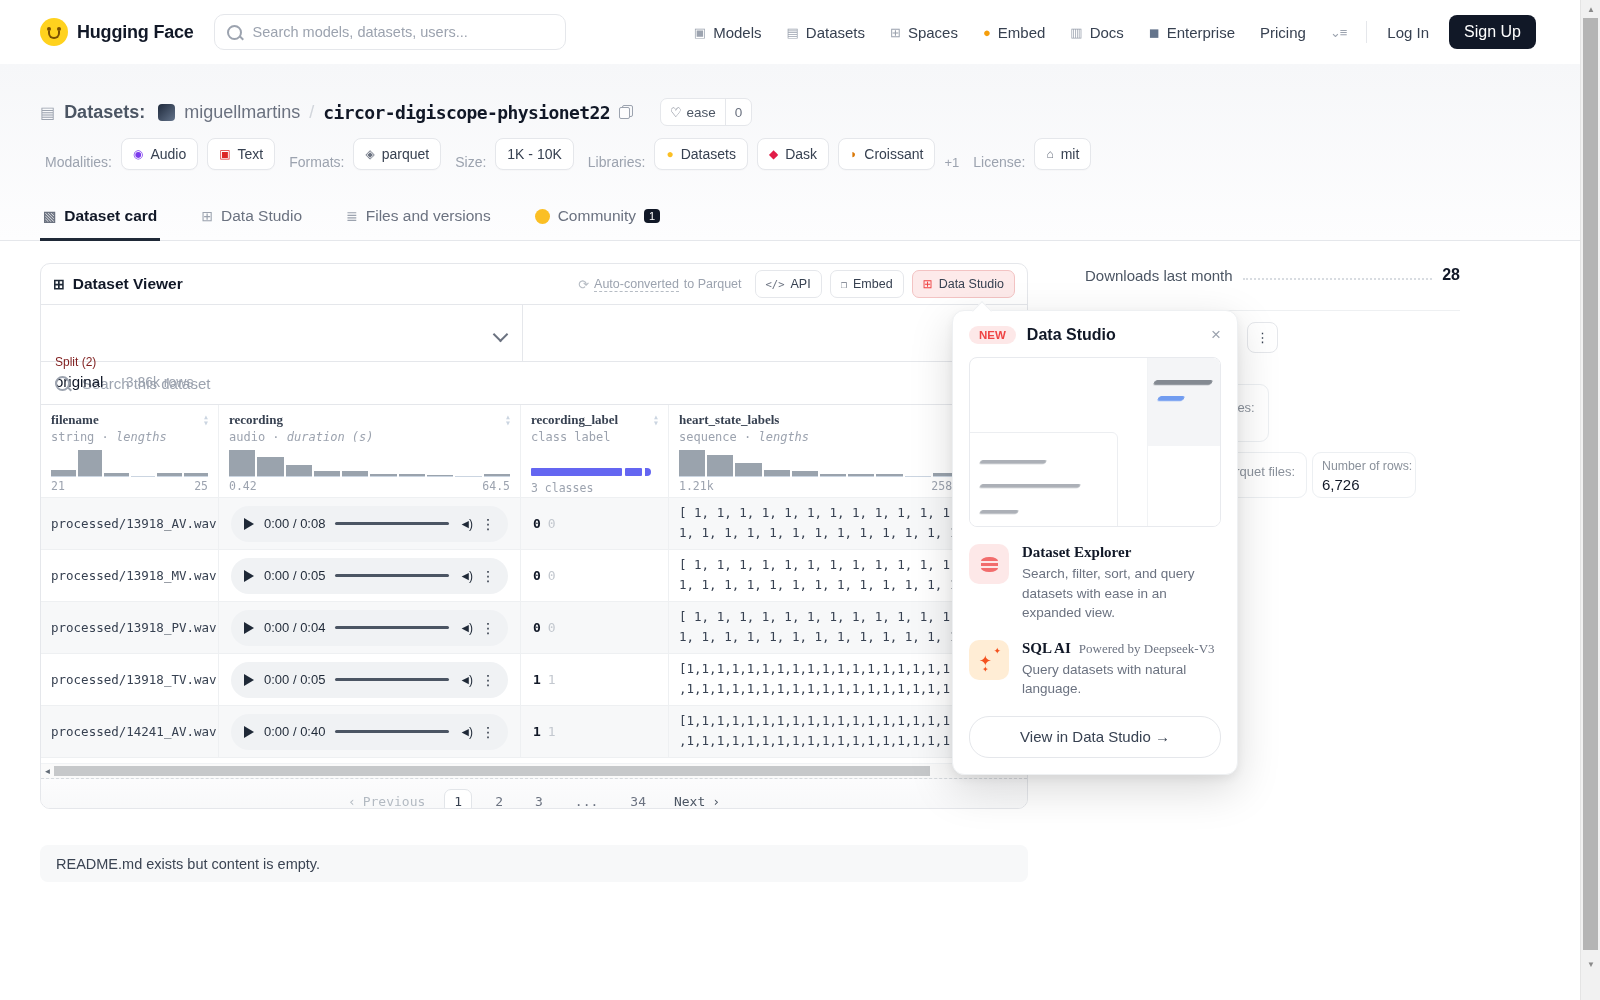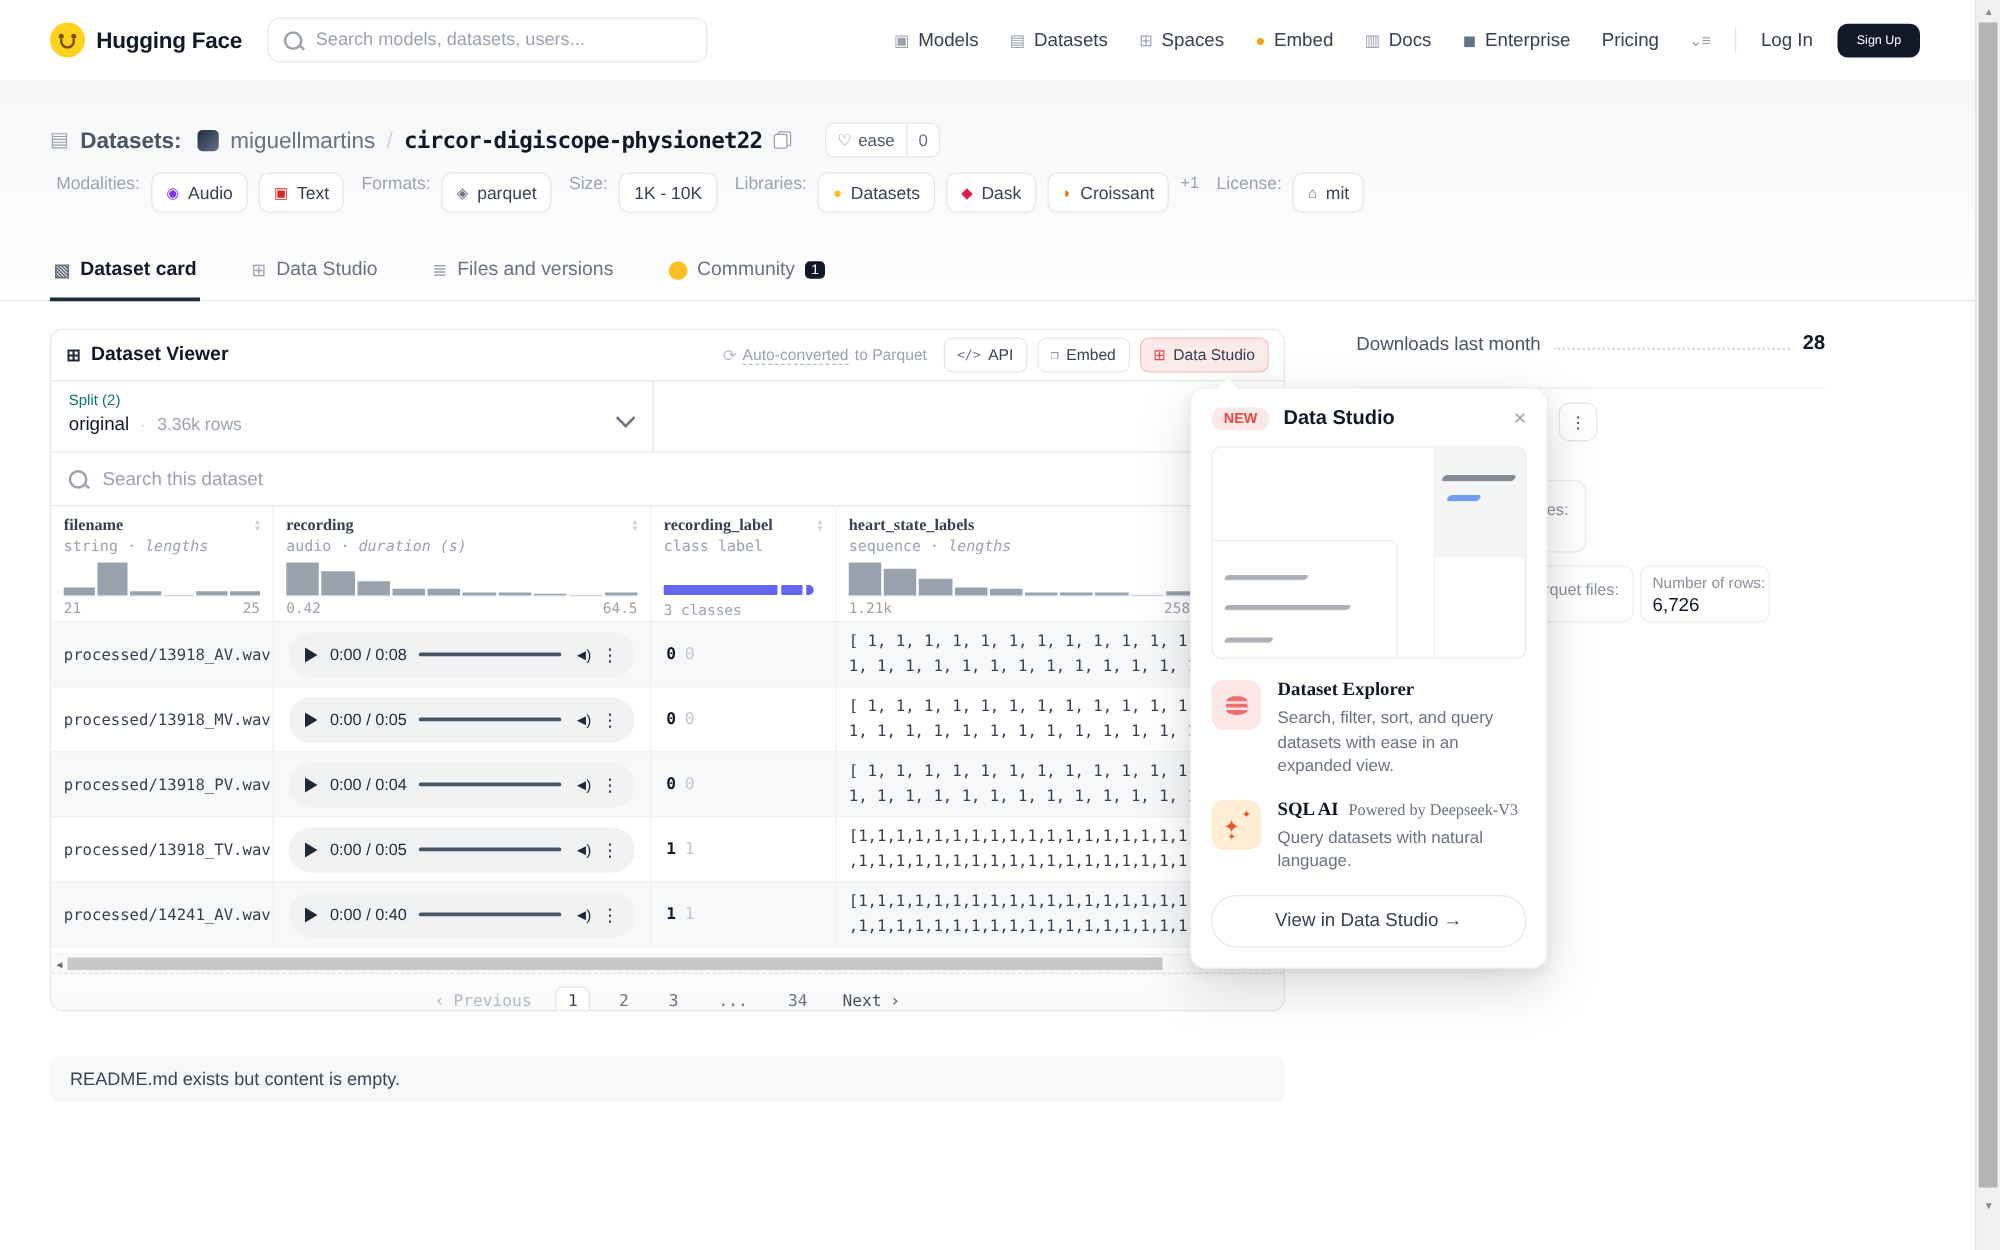--- a/index.html
+++ b/index.html
@@ -21,42 +21,42 @@
           display:flex;align-items:center;padding:0 12px;gap:9px;background:#fff;box-sizing:border-box;}
   .mag{width:11px;height:11px;border:2px solid #9ca3af;border-radius:50%;position:relative;flex:none;}
   .mag::after{content:"";position:absolute;width:5px;height:2px;background:#9ca3af;transform:rotate(45deg);right:-4px;bottom:-1px;}
   .search-box input{border:none;outline:none;font-size:14.5px;color:#374151;width:100%;background:transparent;font-family:"Liberation Sans",sans-serif;}
   .search-box input::placeholder{color:#9ca3af;}
   .nav-right{margin-left:auto;display:flex;align-items:center;gap:25px;font-size:15px;color:#374151;white-space:nowrap;}
   .nav-item{display:flex;align-items:center;gap:7px;cursor:pointer;}
   .nav-item .glyph{font-size:13px;color:#9ca3af;}
   .nav-more{color:#9ca3af;font-size:13px;letter-spacing:-1px;cursor:pointer;}
   .nav-divider{width:1px;height:22px;background:#e5e7eb;}
-  .btn-signup{background:#111827;color:#fff;padding:8px 15px;border-radius:8px;font-size:10px;cursor:pointer;}
+  .btn-signup{background:#111827;color:#fff;padding:8px 15px;border-radius:8px;font-size:16px;cursor:pointer;}
 
   
   .band{position:absolute;top:64px;left:0;width:1580px;height:177px;box-sizing:border-box;
         background:linear-gradient(#f6f7f9,#fdfdfe);border-bottom:1px solid #e5e7eb;}
   .title-row{position:absolute;left:40px;top:34px;display:flex;align-items:center;gap:9px;}
   .db-glyph{color:#9ca3af;font-size:16px;}
   .kicker{font-size:18px;font-weight:600;color:#4b5563;}
   .avatar{width:17px;height:17px;border-radius:4px;background:linear-gradient(135deg,#1e293b,#64748b);margin-left:4px;}
   .owner{font-size:18px;color:#6b7280;cursor:pointer;}
   .slash{color:#d1d5db;font-size:18px;}
   .ds-name{font-family:"DejaVu Sans Mono",monospace;font-weight:bold;font-size:18px;color:#111827;letter-spacing:-.6px;}
   .copy-ic{width:14px;height:14px;position:relative;display:inline-block;cursor:pointer;}
   .copy-ic::before{content:"";position:absolute;right:0;top:0;width:9px;height:10px;border:1.5px solid #9ca3af;border-radius:2px;}
   .copy-ic::after{content:"";position:absolute;left:0;bottom:0;width:9px;height:10px;border:1.5px solid #9ca3af;border-radius:2px;background:#fdfdfe;}
   .like-pill{display:flex;align-items:center;border:1px solid #e5e7eb;border-radius:7px;height:26px;
         font-size:13.5px;color:#4b5563;background:#fff;margin-left:18px;overflow:hidden;cursor:pointer;}
   .like-main{padding:0 9px;display:flex;gap:5px;align-items:center;height:100%;}
   .like-count{padding:0 9px;border-left:1px solid #e5e7eb;color:#6b7280;display:flex;align-items:center;height:100%;}
   .heart{color:#6b7280;font-size:13px;}
   .meta-row{position:absolute;left:40px;top:74px;display:flex;align-items:center;gap:9px;}
-  .meta-group{display:flex;align-items:flex-start;gap:9px;}
+  .meta-group{display:flex;align-items:flex-end;gap:9px;}
   .meta-label{font-size:14px;color:#9ca3af;margin-left:5px;}
   .pill-set{display:flex;align-items:center;gap:9px;}
   .pill{display:flex;align-items:center;gap:7px;height:30px;padding:0 11px;border:1px solid #e5e7eb;border-radius:8px;
         background:#fff;font-size:14px;color:#374151;box-shadow:0 1px 1px rgba(0,0,0,.02);cursor:pointer;}
   .pill .glyph{font-size:12px;}
   .more{font-size:13px;color:#9ca3af;}
   .tabs{position:absolute;left:40px;bottom:-1px;display:flex;gap:38px;align-items:flex-end;}
   .tab{display:flex;align-items:center;gap:8px;font-size:15.5px;color:#6b7280;padding:0 3px 13px;cursor:pointer;
         border-bottom:3px solid transparent;}
   .tab .glyph{font-size:14px;color:#9ca3af;}
@@ -75,21 +75,21 @@
   .autoconv{display:flex;align-items:center;gap:5px;font-size:12.5px;color:#9ca3af;margin-right:5px;cursor:pointer;}
   .autoconv .u{border-bottom:1px dashed #b6bcc4;}
   .refresh{font-size:13px;color:#b6bcc4;}
   .vbtn{height:26px;display:flex;align-items:center;gap:6px;padding:0 10px;border:1px solid #e5e7eb;border-radius:7px;
         font-size:12.5px;color:#374151;background:#fff;cursor:pointer;}
   .vbtn .code{color:#6b7280;font-size:10.5px;font-family:"DejaVu Sans Mono",monospace;}
   .vbtn.red{background:#fdeaea;border-color:#f3c3c3;}
   .vbtn.red .grid-ic{color:#ef4444;}
   .split-row{border-top:1px solid #e5e7eb;height:56px;display:flex;}
   .split-cell{width:482px;border-right:1px solid #e5e7eb;padding:8px 14px;box-sizing:border-box;position:relative;cursor:pointer;}
-  .split-label{font-size:12px;color:#0f766e;}
+  .split-label{font-size:12px;color:#7f1d1d;margin-top:42px;}
   .split-val{font-size:15px;color:#111827;margin-top:4px;display:flex;gap:9px;align-items:baseline;}
   .split-val .dot{color:#cbd5e1;font-size:13px;}
   .split-val .rowcount{color:#9ca3af;font-size:14px;}
   .chev{position:absolute;right:16px;top:24px;width:9px;height:9px;border-right:2px solid #6b7280;border-bottom:2px solid #6b7280;transform:rotate(45deg);}
   .search-row{border-top:1px solid #e5e7eb;height:42px;display:flex;align-items:center;padding:0 14px;gap:10px;}
   .search-row input{border:none;outline:none;font-size:15px;color:#374151;width:100%;background:transparent;font-family:"Liberation Sans",sans-serif;}
   .search-row input::placeholder{color:#9ca3af;}
 
   .thead{border-top:1px solid #e5e7eb;display:flex;height:92px;}
   .col{box-sizing:border-box;border-right:1px solid #eef0f2;padding:7px 10px 5px;position:relative;overflow:hidden;}

